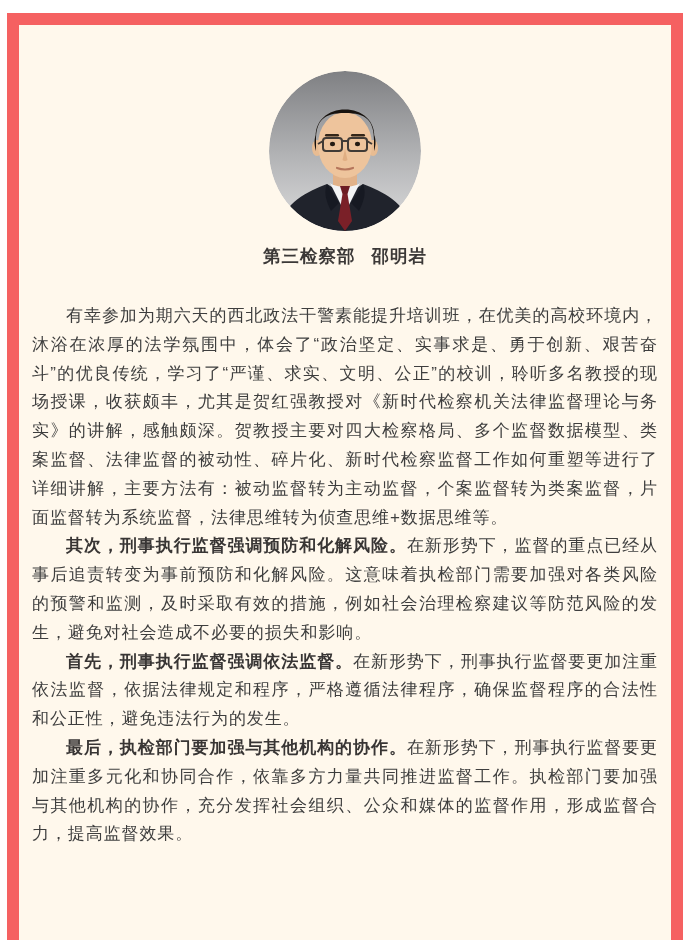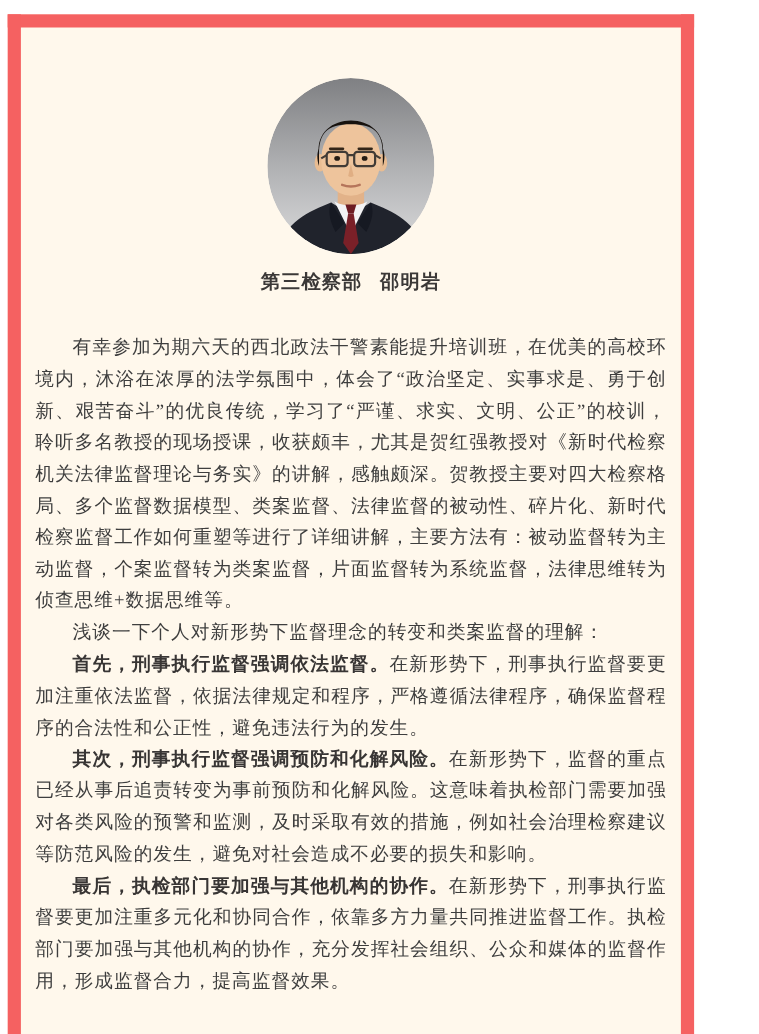--- a/index.html
+++ b/index.html
@@ -9,27 +9,26 @@
     height: 940px;
     background: #ffffff;
     overflow: hidden;
     font-family: "Liberation Sans", "DejaVu Sans", sans-serif;
   }
   .card {
     box-sizing: border-box;
     position: absolute;
     left: 7px;
     top: 13px;
-    width: 624px;
+    width: 676px;
     height: 927px;
     border: 12px solid #f56161;
     border-bottom: 0;
     background: #fff8ec;
     overflow: hidden;
-    font-family: Liberation Serif, serif;
   }
   .card-inner {
     padding: 46px 13px 0 13px;
   }
   .photo-wrap {
     width: 152px;
     height: 160px;
     margin: 0 auto;
     border-radius: 50%;
     overflow: hidden;
@@ -120,20 +119,19 @@
         </g>
       </svg>
     </div>
 
     <div class="caption">
       <span class="dept">第三检察部</span><span>邵明岩</span>
     </div>
 
     <div class="article">
       <p><strong></strong><span>有幸参加为期六天的西北政法干警素能提升培训班，在优美的高校环境内，沐浴在浓厚的法学氛围中，体会了“政治坚定、实事求是、勇于创新、艰苦奋斗”的优良传统，学习了“严谨、求实、文明、公正”的校训，聆听多名教授的现场授课，收获颇丰，尤其是贺红强教授对《新时代检察机关法律监督理论与务实》的讲解，感触颇深。贺教授主要对四大检察格局、多个监督数据模型、类案监督、法律监督的被动性、碎片化、新时代检察监督工作如何重塑等进行了详细讲解，主要方法有：被动监督转为主动监督，个案监督转为类案监督，片面监督转为系统监督，法律思维转为侦查思维+数据思维等。</span></p>
-      <p><strong></strong><span>浅谈一下个人对新形势下监督理念的转变和类案监督的理解：</span></p>
+      <p><strong>其次，刑事执行监督强调预防和化解风险。</strong><span>在新形势下，监督的重点已经从事后追责转变为事前预防和化解风险。这意味着执检部门需要加强对各类风险的预警和监测，及时采取有效的措施，例如社会治理检察建议等防范风险的发生，避免对社会造成不必要的损失和影响。</span></p>
       <p><strong>首先，刑事执行监督强调依法监督。</strong><span>在新形势下，刑事执行监督要更加注重依法监督，依据法律规定和程序，严格遵循法律程序，确保监督程序的合法性和公正性，避免违法行为的发生。</span></p>
-      <p><strong>其次，刑事执行监督强调预防和化解风险。</strong><span>在新形势下，监督的重点已经从事后追责转变为事前预防和化解风险。这意味着执检部门需要加强对各类风险的预警和监测，及时采取有效的措施，例如社会治理检察建议等防范风险的发生，避免对社会造成不必要的损失和影响。</span></p>
       <p><strong>最后，执检部门要加强与其他机构的协作。</strong><span>在新形势下，刑事执行监督要更加注重多元化和协同合作，依靠多方力量共同推进监督工作。执检部门要加强与其他机构的协作，充分发挥社会组织、公众和媒体的监督作用，形成监督合力，提高监督效果。</span></p>
     </div>
 
   </div>
 </div>
 
 </body></html>

